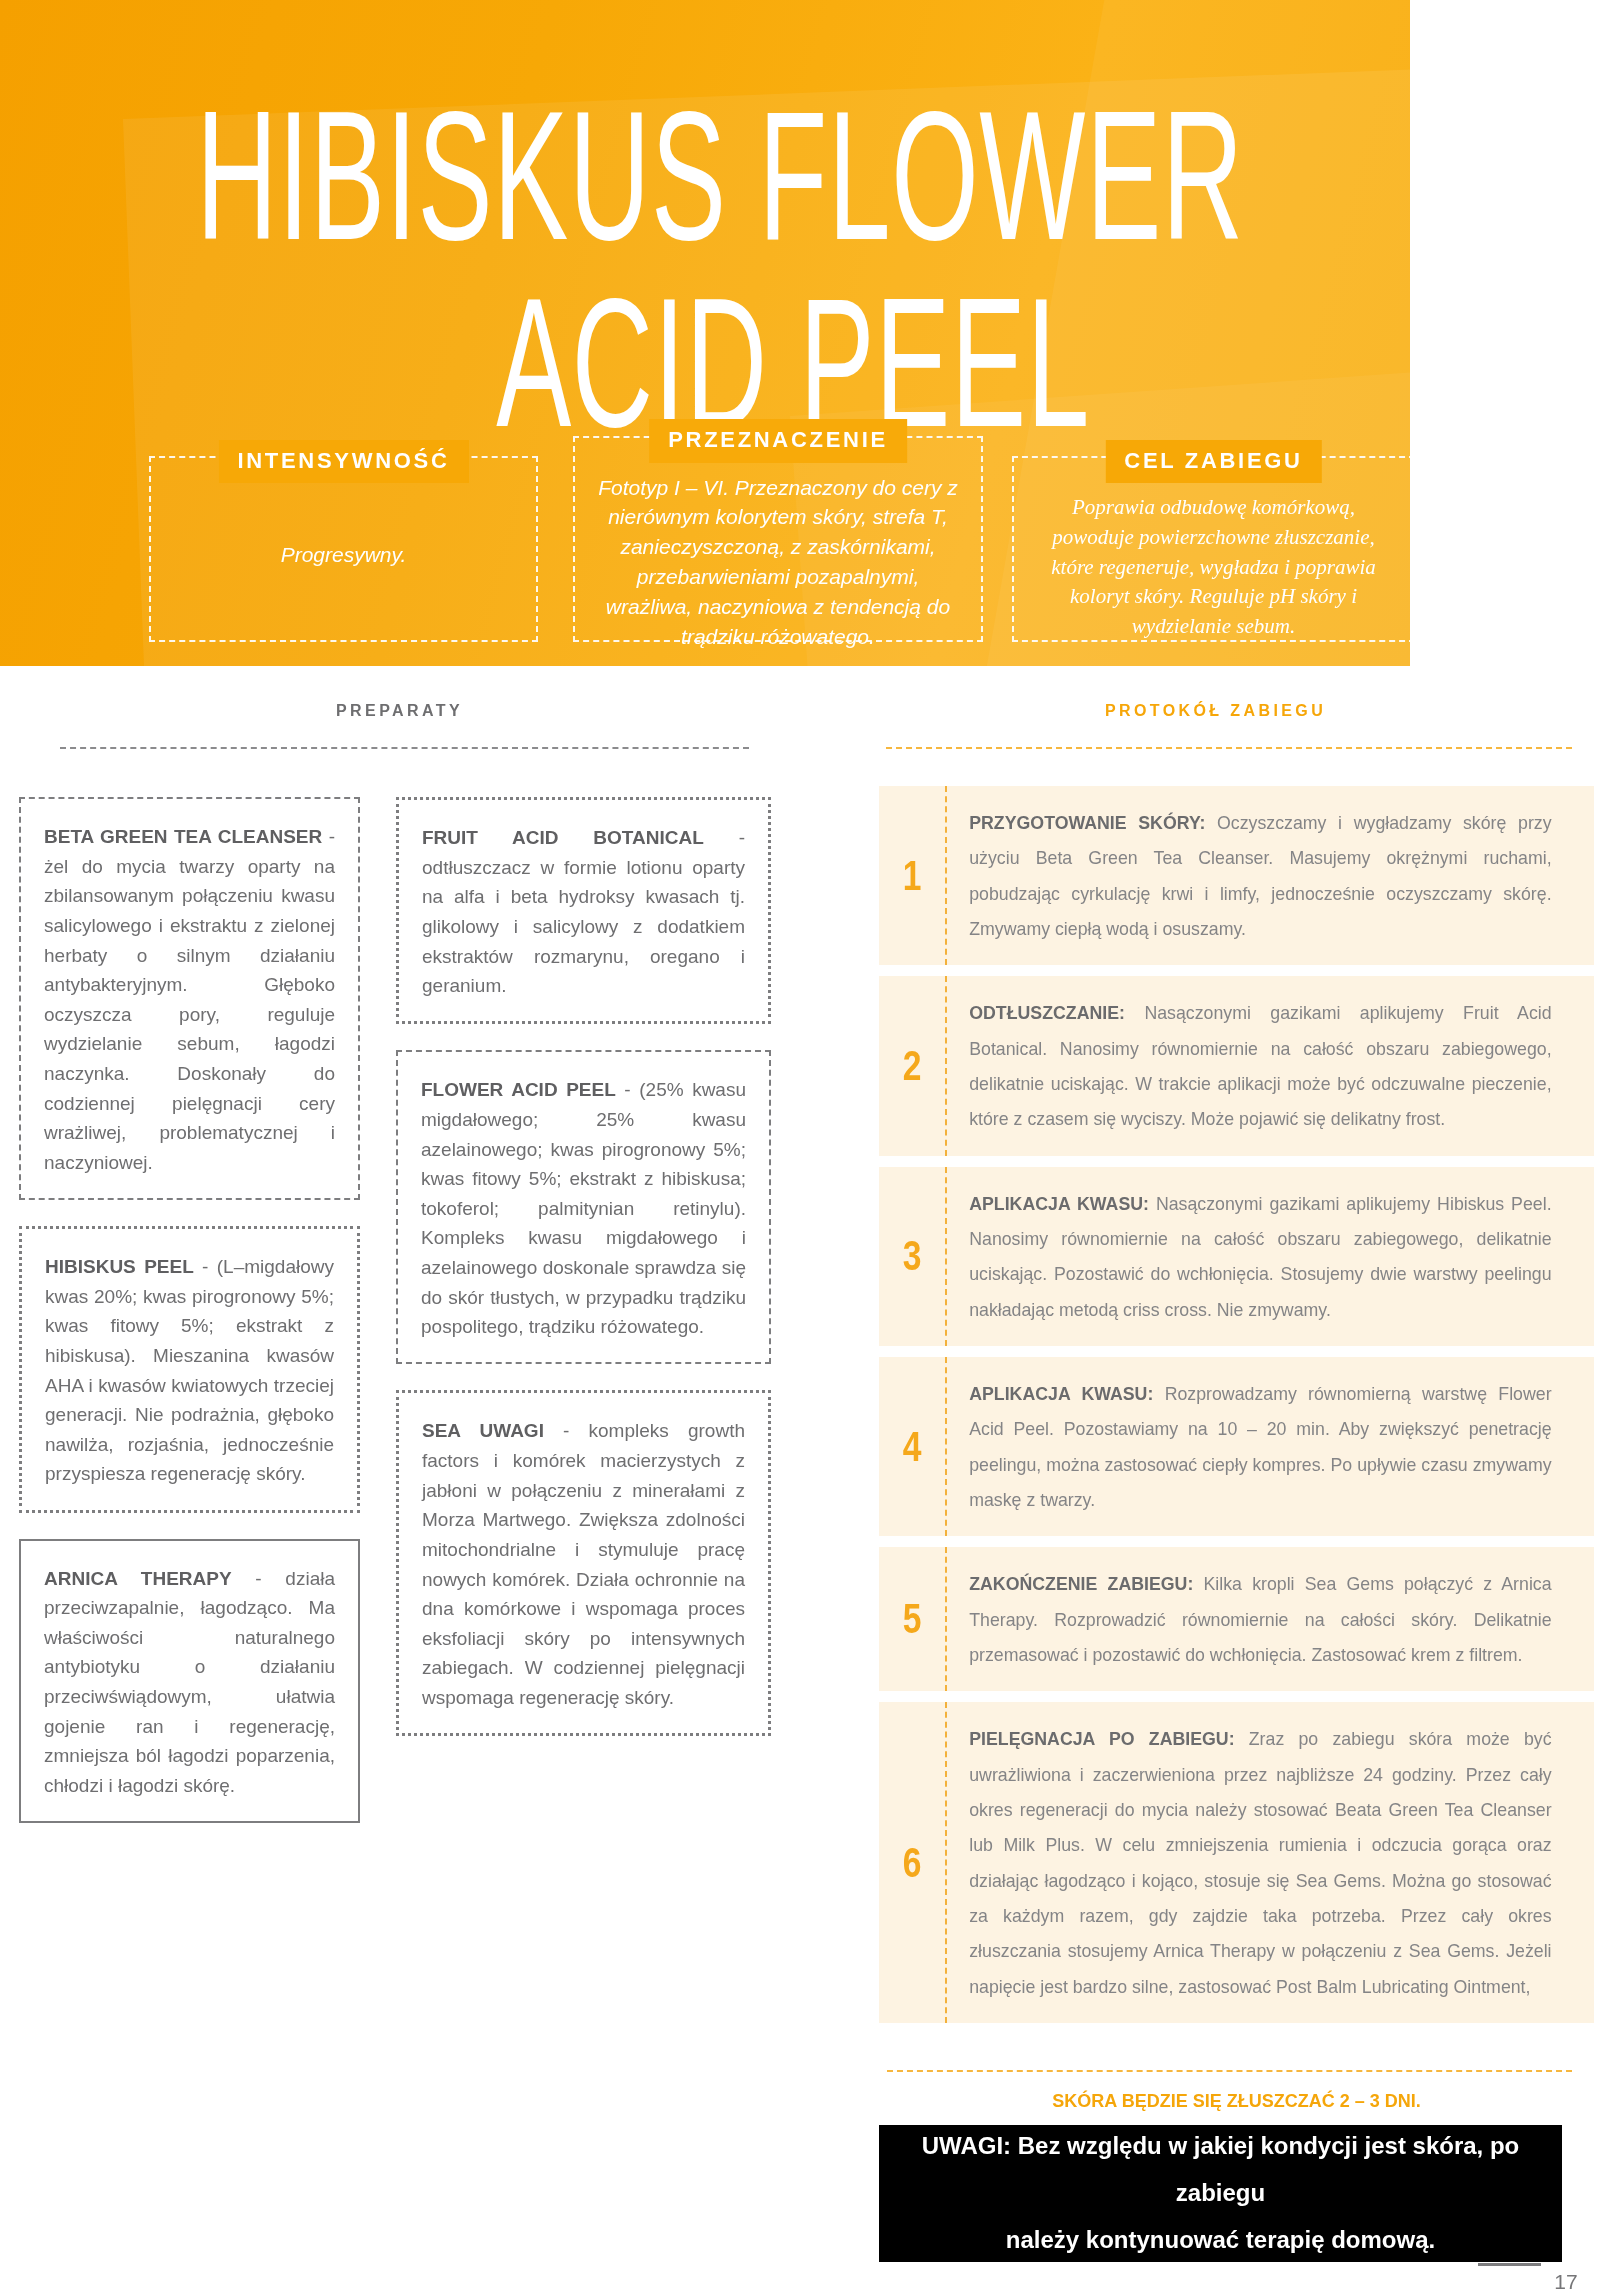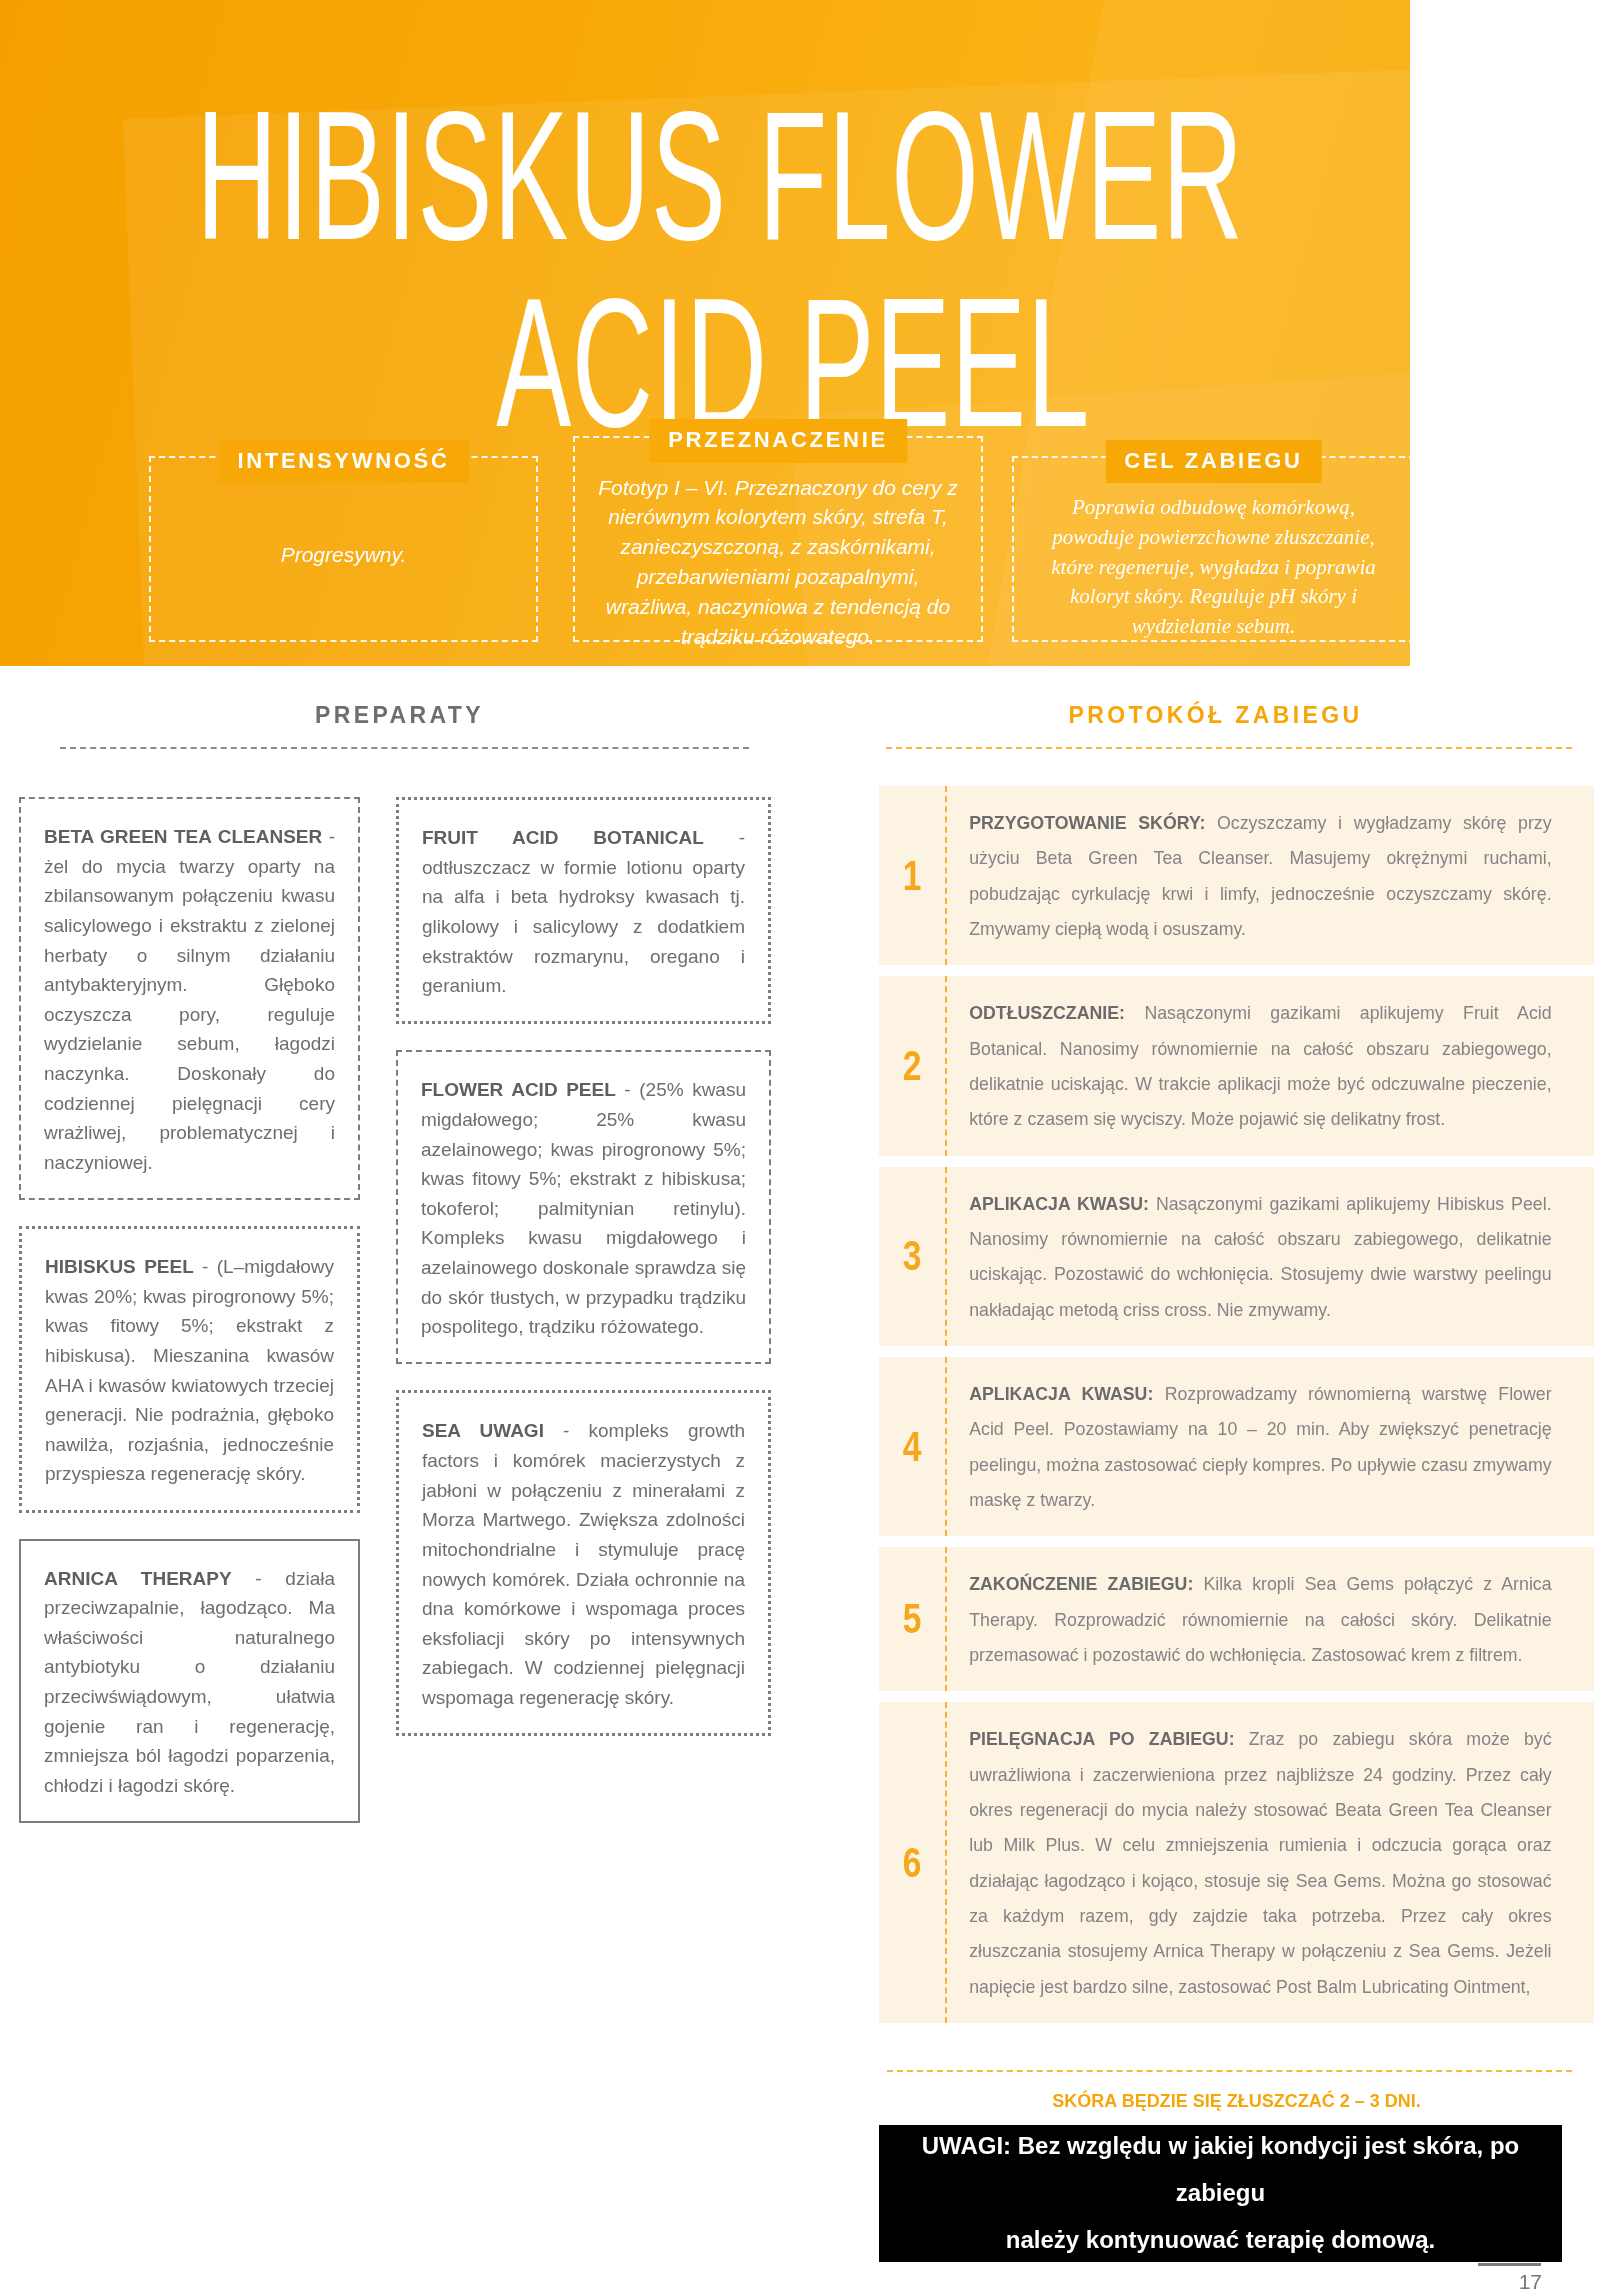--- a/index.html
+++ b/index.html
@@ -85,21 +85,21 @@
     font-weight: 300;
   }
   .hbox-1 .hbox-body { align-items: center; }
   .hbox-2 .hbox-body { align-items: flex-start; padding-top: 35px; }
   .hbox-3 .hbox-body { align-items: flex-start; padding-top: 35px; font-family: Liberation Serif, serif; }
 
   
   .sec-head {
     position: absolute;
     text-align: center;
-    font-size: 23px;
+    font-size: 16px;
     font-weight: 700;
     letter-spacing: 3.4px;
   }
   .sec-head.left  { left: 0;    top: 702px; width: 799px; color: #6e6e70; }
   .sec-head.right { left: 840px; top: 702px; width: 751px; color: #f6a609; }
 
   .sec-rule { position: absolute; height: 0; border-top: 2.7px dashed #8b8b8d; }
   .sec-rule.left  { left: 60px;  top: 747px; width: 689px; }
   .sec-rule.right { left: 886px; top: 747px; width: 686px; border-top-color: #f6b73f; }
 
@@ -181,22 +181,22 @@
     text-align: center;
     font-size: 24px;
     line-height: 1.95;
     font-weight: 700;
   }
   .pg-rule {
     position: absolute; left: 1478px; top: 2263px; width: 63px;
     height: 0; border-top: 3.4px solid #7d7d7f;
   }
   .pg-num {
-    position: absolute; left: 1474px; top: 2270px; width: 68px;
-    text-align: right; color: #767678; font-size: 21px; font-weight: 300;
+    position: absolute; left: 1532px; top: 2270px; width: 68px;
+    text-align: center; color: #767678; font-size: 21px; font-weight: 300;
   }
 </style>
 </head>
 <body>
 
 <div class="page">
 
   <div class="hero">
     <div class="hero-sheen-a"></div>
     <div class="hero-sheen-b"></div>

